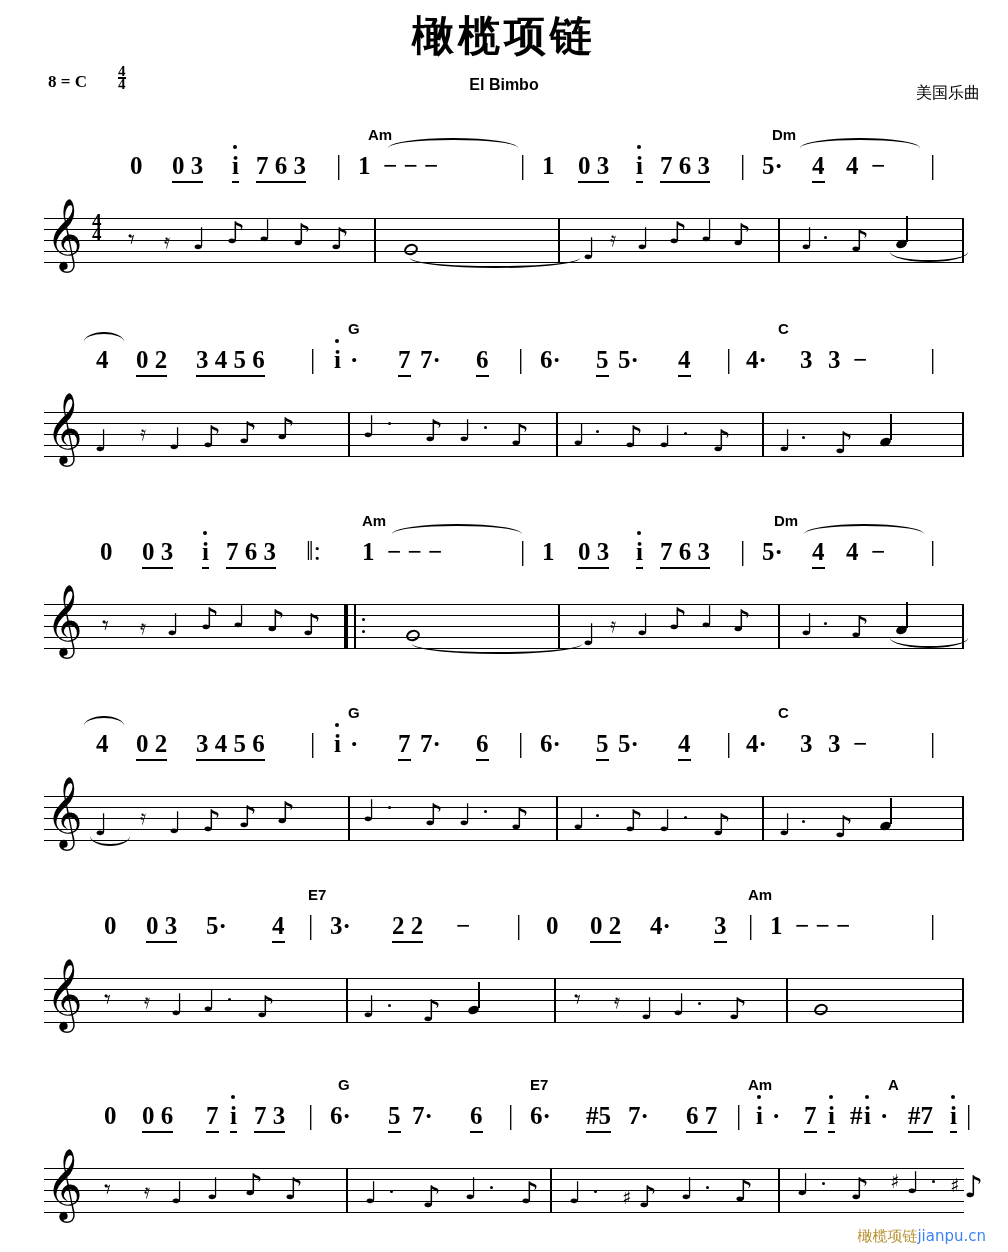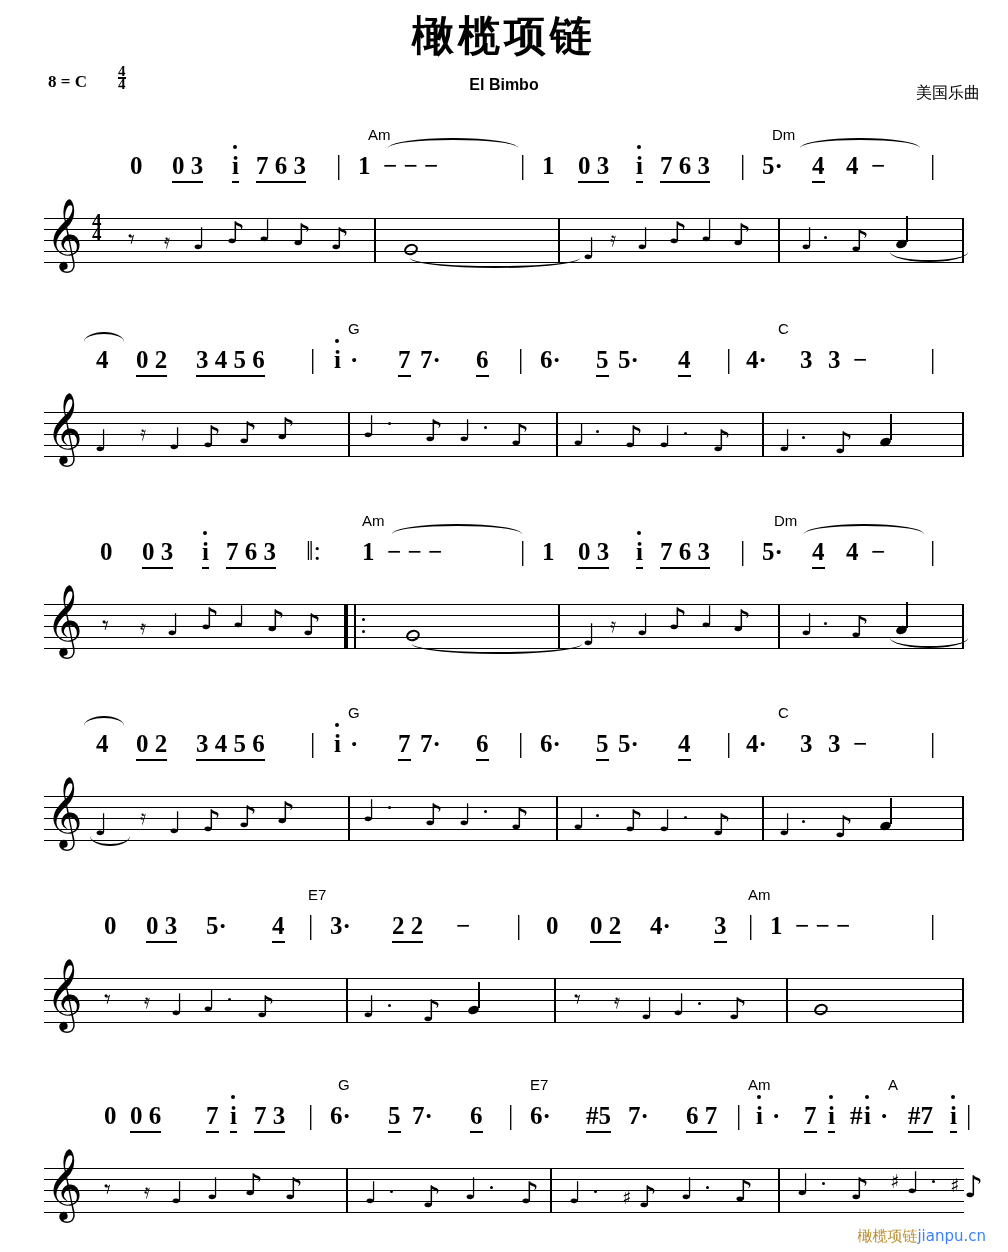--- a/index.html
+++ b/index.html
@@ -63,21 +63,21 @@
   .jianpu .bar{position:absolute;top:-2px;font-weight:normal;font-size:27px;}
   .under{border-bottom:2px solid #000;padding-bottom:1px;}
   .dotabove{position:relative;}
   .dotabove::before{
     content:"";position:absolute;left:50%;top:-7px;margin-left:-2px;
     width:4px;height:4px;border-radius:50%;background:#000;
   }
   .chord{
     position:absolute;
     font-family:"Liberation Sans", sans-serif;
-    font-size:15px;font-weight:normal;
+    font-size:15px;font-weight:bold;
   }
   .slur{
     position:absolute;
     border-top:2px solid #000;
     border-radius:50%/10px 10px 0 0;
     height:12px;
   }
   .slur-low{
     position:absolute;
     border-bottom:2px solid #000;
@@ -450,21 +450,21 @@
   </div>
 
   <div class="system" style="top:1076px;">
     <div class="chord" style="left:338px;top:0px;">G</div>
     <div class="chord" style="left:530px;top:0px;">E7</div>
     <div class="chord" style="left:748px;top:0px;">Am</div>
     <div class="chord" style="left:888px;top:0px;">A</div>
 
     <div class="jianpu" style="top:26px;">
       <span class="cell" style="left:104px;">0</span>
-      <span class="cell under" style="left:130px;">0 6</span>
+      <span class="cell under" style="left:142px;">0 6</span>
       <span class="cell under" style="left:206px;">7</span>
       <span class="cell under dotabove" style="left:230px;">i</span>
       <span class="cell under" style="left:254px;">7 3</span>
       <span class="bar" style="left:308px;">|</span>
       <span class="cell" style="left:330px;">6·</span>
       <span class="cell under" style="left:388px;">5</span>
       <span class="cell" style="left:412px;">7·</span>
       <span class="cell under" style="left:470px;">6</span>
       <span class="bar" style="left:508px;">|</span>
       <span class="cell" style="left:530px;">6·</span>

